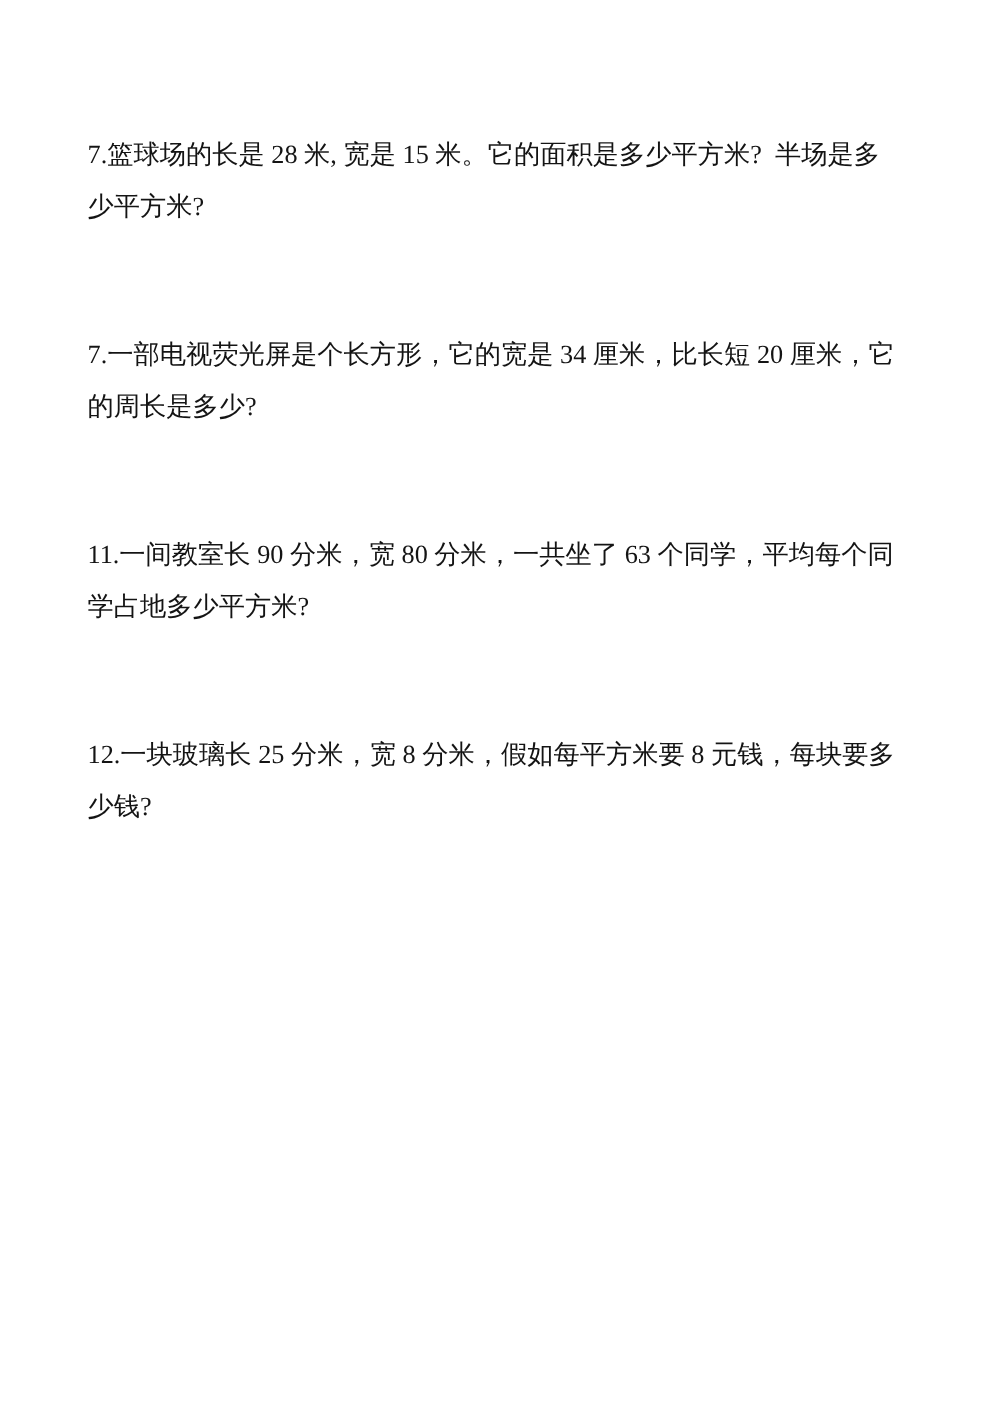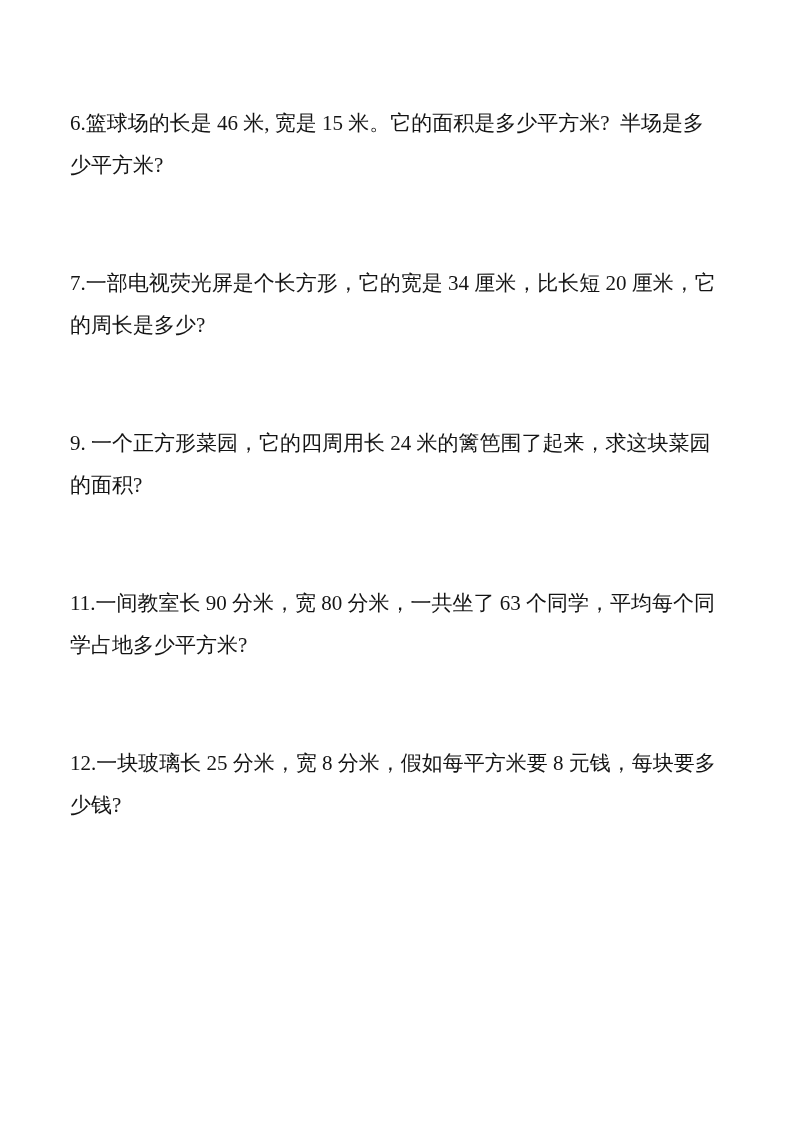--- a/index.html
+++ b/index.html
@@ -24,18 +24,17 @@
     line-height: 42px;
     white-space: pre-wrap;
     text-align: left;
     word-break: break-word;
   }
 </style>
 </head>
 <body>
 
 <div class="page">
-  <p class="problem">6.篮球场的长是 46 米, 宽是 15 米。它的面积是多少平方米?  半场是多少平方米?</p>
+  <p class="problem">7.篮球场的长是 28 米, 宽是 15 米。它的面积是多少平方米?  半场是多少平方米?</p>
   <p class="problem">7.一部电视荧光屏是个长方形，它的宽是 34 厘米，比长短 20 厘米，它的周长是多少?</p>
-  <p class="problem">9. 一个正方形菜园，它的四周用长 24 米的篱笆围了起来，求这块菜园的面积?</p>
   <p class="problem">11.一间教室长 90 分米，宽 80 分米，一共坐了 63 个同学，平均每个同学占地多少平方米?</p>
   <p class="problem">12.一块玻璃长 25 分米，宽 8 分米，假如每平方米要 8 元钱，每块要多少钱?</p>
 </div>
 
 </body></html>

